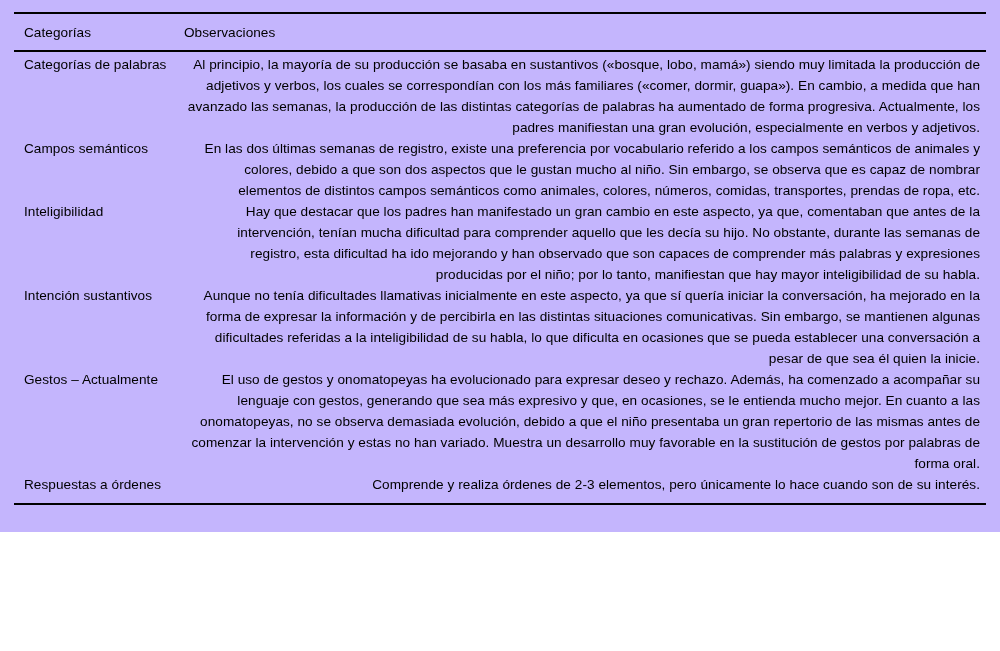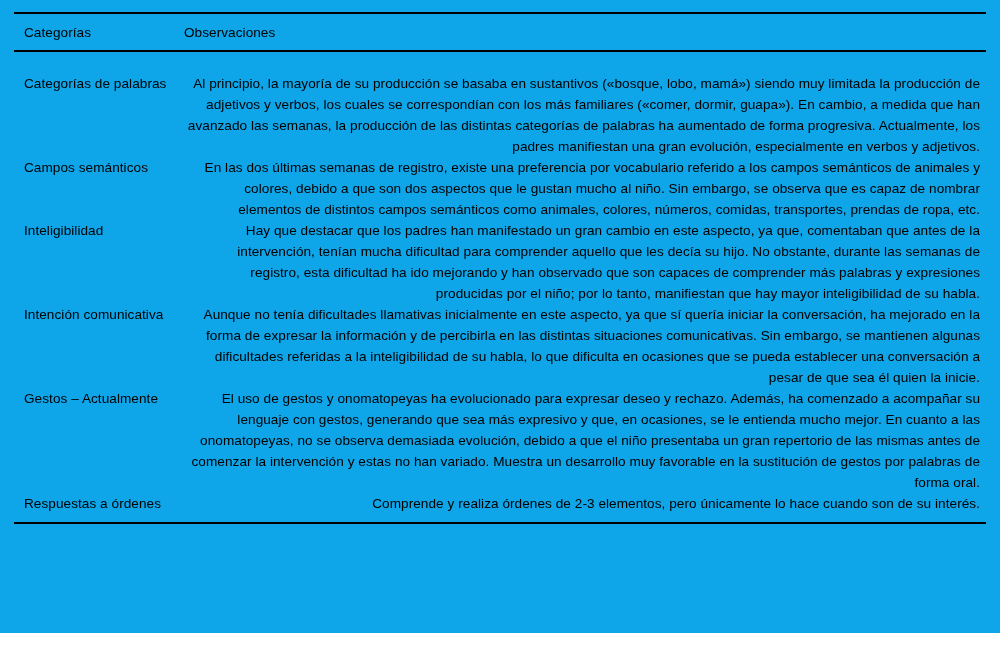--- a/index.html
+++ b/index.html
@@ -10,22 +10,22 @@
   body {
     width: 1000px;
     height: 651px;
     font-family: "Liberation Sans", sans-serif;
     color: #000000;
     -webkit-font-smoothing: antialiased;
   }
   .page {
     position: relative;
     width: 1000px;
-    height: 633px;
-    background: #0ea5e9;
+    height: 532px;
+    background: #c4b5fd;
     overflow: hidden;
   }
   .table-wrap {
     position: absolute;
     left: 14px;
     top: 12px;
     width: 972px;
   }
   .rule {
     width: 100%;
@@ -52,21 +52,21 @@
     line-height: 21px;
     letter-spacing: 0.05px;
   }
   th.hcell {
     padding-top: 8px;
     padding-bottom: 7px;
   }
   th.hcell.col1, td.dcell.col1 { padding-left: 10px; padding-right: 8px; }
   th.hcell.col2, td.dcell.col2 { padding-left: 8px;  padding-right: 6px; }
 
-  tbody tr:first-child td.dcell { padding-top: 21px; }
+  tbody tr:first-child td.dcell { padding-top: 2px; }
   tbody tr:last-child  td.dcell { padding-bottom: 8px; }
 
   td.dcell.col1 { white-space: pre-line; }
   td.dcell.col2 { text-align: right; }
 </style>
 </head>
 <body>
 
 <div class="page">
   <div class="table-wrap">
@@ -100,21 +100,21 @@
         </tr>
         <tr>
           <td class="dcell col1">Campos semánticos</td>
           <td class="dcell col2">En las dos últimas semanas de registro, existe una preferencia por vocabulario referido a los campos semánticos de animales y colores, debido a que son dos aspectos que le gustan mucho al niño. Sin embargo, se observa que es capaz de nombrar elementos de distintos campos semánticos como animales, colores, números, comidas, transportes, prendas de ropa, etc.</td>
         </tr>
         <tr>
           <td class="dcell col1">Inteligibilidad</td>
           <td class="dcell col2">Hay que destacar que los padres han manifestado un gran cambio en este aspecto, ya que, comentaban que antes de la intervención, tenían mucha dificultad para comprender aquello que les decía su hijo. No obstante, durante las semanas de registro, esta dificultad ha ido mejorando y han observado que son capaces de comprender más palabras y expresiones producidas por el niño; por lo tanto, manifiestan que hay mayor inteligibilidad de su habla.</td>
         </tr>
         <tr>
-          <td class="dcell col1">Intención comunicativa</td>
+          <td class="dcell col1">Intención sustantivos</td>
           <td class="dcell col2">Aunque no tenía dificultades llamativas inicialmente en este aspecto, ya que sí quería iniciar la conversación, ha mejorado en la forma de expresar la información y de percibirla en las distintas situaciones comunicativas. Sin embargo, se mantienen algunas dificultades referidas a la inteligibilidad de su habla, lo que dificulta en ocasiones que se pueda establecer una conversación a pesar de que sea él quien la inicie.</td>
         </tr>
         <tr>
           <td class="dcell col1">Gestos – Actualmente</td>
           <td class="dcell col2">El uso de gestos y onomatopeyas ha evolucionado para expresar deseo y rechazo. Además, ha comenzado a acompañar su lenguaje con gestos, generando que sea más expresivo y que, en ocasiones, se le entienda mucho mejor. En cuanto a las onomatopeyas, no se observa demasiada evolución, debido a que el niño presentaba un gran repertorio de las mismas antes de comenzar la intervención y estas no han variado. Muestra un desarrollo muy favorable en la sustitución de gestos por palabras de forma oral.</td>
         </tr>
         <tr>
           <td class="dcell col1">Respuestas a órdenes</td>
           <td class="dcell col2">Comprende y realiza órdenes de 2-3 elementos, pero únicamente lo hace cuando son de su interés.</td>
         </tr>

